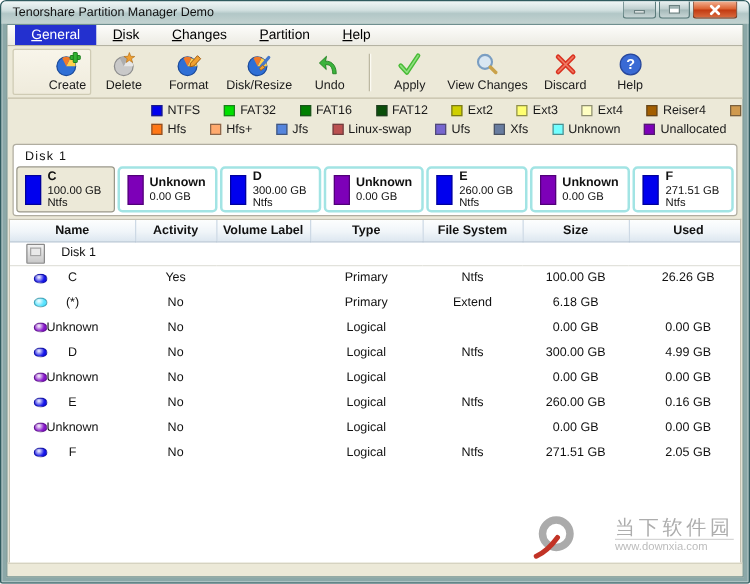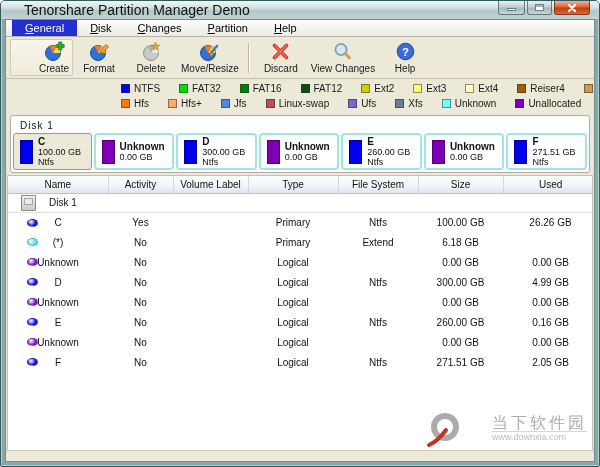--- a/index.html
+++ b/index.html
@@ -2,21 +2,21 @@
 <html><head>
 <meta charset="utf-8">
 <style>
   * { margin:0; padding:0; box-sizing:border-box; }
   html,body { width:600px; height:467px; font-family:"Liberation Sans", sans-serif; background:#fff; }
   .window { width:600px; height:467px; background:#8ba8a8; border:1px solid #2f5a5e;
             border-radius:5px 5px 2px 2px; display:flex; flex-direction:column; overflow:hidden;
             box-shadow: inset 0 0 0 1px rgba(255,255,255,.4); }
   
   .titlebar { height:18px; flex:0 0 18px; position:relative; display:flex; align-items:center;
-              padding-left:23px; font-size:14px; color:#111;
+              padding-left:9px; font-size:10px; color:#111;
               background:linear-gradient(#f0f6f6,#d2e0e0 40%,#b2c7c7 55%,#c3d3d1); }
   .controls { position:absolute; right:9px; top:0; display:flex; }
   .ctrl { height:14px; margin-left:2px; border:1px solid #5c7c7c; border-top:none;
           border-radius:0 0 3px 3px; display:flex; align-items:center; justify-content:center;
           background:linear-gradient(#eaf1f1,#c0d0d0 45%,#a6baba 55%,#c8d6d6); }
   .ctrl.min{ width:27px; } .ctrl.max{ width:25px; }
   .ctrl.close{ width:36px; border-color:#7c3a20;
           background:linear-gradient(#f2b294,#dd6636 45%,#c33b12 55%,#d96a3e); }
   .g-min { width:9px; height:3px; background:#fefefe; border:1px solid #6a8080; margin-top:4px; }
   .g-max { width:9px; height:7px; border:1px solid #6a8080; background:#fff;
@@ -53,21 +53,21 @@
   .block { flex:1; display:flex; align-items:center; gap:5px; padding-left:6px; border-radius:3px; }
   .block.selected { background:#ece9d8; border:1px solid #9a988a; }
   .block.normal { background:#fff; border:2px solid #a2e4e4; border-radius:4px; }
   .block-bar { width:13px; height:24px; flex:0 0 13px; border:1px solid rgba(0,0,0,.35); }
   .block-name { font-weight:bold; font-size:10px; line-height:11px; }
   .block-size { font-size:9px; line-height:10px; }
   
   .table-wrap { flex:1; margin:2px 1px 0 1px; background:#fff; border:1px solid #c5c2b2;
                 border-bottom:none; position:relative; overflow:hidden; }
   table { width:100%; border-collapse:collapse; table-layout:fixed; font-size:10px; color:#111; }
-  thead th { height:17px; font-weight:normal; text-align:center;
+  thead th { height:17px; font-weight:bold; text-align:center;
              background:linear-gradient(#fdfefe,#f0f5f9 55%,#dde7f0);
              border-right:1px solid #cdd9e5; border-bottom:1px solid #b7c5d3; }
   thead th:last-child { border-right:none; }
   tbody td { height:20px; text-align:center; overflow:hidden; white-space:nowrap; }
   tr.disk-row td { text-align:left; height:19px; border-bottom:1px solid #e2e2dc; }
   .hd-wrap { display:flex; align-items:center; gap:13px; padding-left:13px; }
   .hd-icon { width:15px; height:16px; background:linear-gradient(#f2f2f2,#c9c9c9); border:1px solid #8a8a8a;
              border-radius:1px; position:relative; }
   .hd-icon::before { content:""; position:absolute; left:2px; right:2px; top:2px; height:5px;
              background:#e9e9e9; border:1px solid #a5a5a5; }
@@ -133,69 +133,86 @@
               <path d="M9 12 L12.3 5.3 A7.5 7.5 0 0 0 5.7 5.3 Z" fill="#f07a2a"></path>
               <rect x="12.2" y="3.4" width="8" height="3.2" rx="0.5" fill="#33b333" stroke="#1d7f1d" stroke-width="0.8"></rect>
               <rect x="14.6" y="1" width="3.2" height="8" rx="0.5" fill="#33b333" stroke="#1d7f1d" stroke-width="0.8"></rect>
             </svg>
           </span>
           <span>Create</span>
         </div>
         <div class="tbtn">
           <span>
             <svg width="21" height="21" viewBox="0 0 21 21">
+              <circle cx="10" cy="12" r="7.5" fill="#c9c9c9" stroke="#8d8d8d"></circle>
+              <path d="M10 12 L17.5 12 A7.5 7.5 0 0 0 13.3 5.3 Z" fill="#e6e6e6"></path>
+              <path d="M10 12 L13.3 5.3 A7.5 7.5 0 0 0 6.7 5.3 Z" fill="#aeaeae"></path>
+              <path d="M14.5 1 L15.6 4 L18.8 4.2 L16.2 6 L17 9 L14.5 7.2 L12 9 L12.8 6 L10.2 4.2 L13.4 4 Z" fill="#f0a030" stroke="#b06a10" stroke-width="0.5"></path>
+            </svg>
+          </span>
+          <span>Delete</span>
+        </div>
+        <div class="tbtn">
+          <span>
+            <svg width="21" height="21" viewBox="0 0 21 21">
               <circle cx="9" cy="12" r="7.5" fill="#2f6fd6" stroke="#1b4a99"></circle>
               <path d="M9 12 L16.5 12 A7.5 7.5 0 0 0 12.3 5.3 Z" fill="#ffd24a"></path>
               <path d="M9 12 L12.3 5.3 A7.5 7.5 0 0 0 5.7 5.3 Z" fill="#f07a2a"></path>
               <path d="M11.5 9.5 L17 3.5 L19.5 6 L14 11.8 L11 12.4 Z" fill="#f0a030" stroke="#a05a10" stroke-width="0.8"></path>
             </svg>
           </span>
           <span>Format</span>
-        </div>
-        <div class="tbtn">
-          <span>
-            <svg width="21" height="21" viewBox="0 0 21 21">
-              <circle cx="10" cy="12" r="7.5" fill="#c9c9c9" stroke="#8d8d8d"></circle>
-              <path d="M10 12 L17.5 12 A7.5 7.5 0 0 0 13.3 5.3 Z" fill="#e6e6e6"></path>
-              <path d="M10 12 L13.3 5.3 A7.5 7.5 0 0 0 6.7 5.3 Z" fill="#aeaeae"></path>
-              <path d="M14.5 1 L15.6 4 L18.8 4.2 L16.2 6 L17 9 L14.5 7.2 L12 9 L12.8 6 L10.2 4.2 L13.4 4 Z" fill="#f0a030" stroke="#b06a10" stroke-width="0.5"></path>
-            </svg>
-          </span>
-          <span>Delete</span>
         </div>
         <div class="tbtn">
           <span>
             <svg width="21" height="21" viewBox="0 0 21 21">
               <circle cx="9" cy="12" r="7.5" fill="#2f6fd6" stroke="#1b4a99"></circle>
               <path d="M9 12 L16.5 12 A7.5 7.5 0 0 0 12.3 5.3 Z" fill="#ffd24a"></path>
               <path d="M9 12 L12.3 5.3 A7.5 7.5 0 0 0 5.7 5.3 Z" fill="#f07a2a"></path>
               <path d="M12 12 L18 5" stroke="#4477cc" stroke-width="2.6" stroke-linecap="round"></path>
               <path d="M10.6 13.6 L13 11.2 L15 13 L11.6 15.4 Z" fill="#f0a030" stroke="#a05a10" stroke-width="0.6"></path>
             </svg>
           </span>
-          <span>Move/Resize</span>
+          <span>Disk/Resize</span>
+        </div>
+        <div class="tbtn">
+          <span>
+            <svg width="21" height="21" viewBox="0 0 21 21">
+              <path d="M16 18 C16 10 11 7.6 7.4 8 L8.2 4 L2.5 9.4 L8 14.6 L7.4 10.8 C10.6 10.4 13 12 13.2 18 Z" fill="#3cb33c" stroke="#1f7f1f" stroke-width="0.7"></path>
+            </svg>
+          </span>
+          <span>Undo</span>
         </div>
         <div class="tsep"></div>
+        <div class="tbtn">
+          <span>
+            <svg width="21" height="21" viewBox="0 0 21 21">
+              <path d="M3.5 11.5 L8.5 17 L17.5 3.5" fill="none" stroke="#49bb36" stroke-width="3.6" stroke-linecap="round" stroke-linejoin="round"></path>
+              <path d="M3.5 11.5 L8.5 17 L17.5 3.5" fill="none" stroke="#8ee07f" stroke-width="1.3" stroke-linecap="round" stroke-linejoin="round"></path>
+            </svg>
+          </span>
+          <span>Apply</span>
+        </div>
+        <div class="tbtn">
+          <span>
+            <svg width="21" height="21" viewBox="0 0 21 21">
+              <circle cx="9" cy="8.5" r="5.6" fill="#d8e6f2" stroke="#7a9ec2" stroke-width="1.7"></circle>
+              <line x1="13.2" y1="12.6" x2="17.6" y2="17" stroke="#caa24a" stroke-width="2.8" stroke-linecap="round"></line>
+            </svg>
+          </span>
+          <span>View Changes</span>
+        </div>
         <div class="tbtn">
           <span>
             <svg width="21" height="21" viewBox="0 0 21 21">
               <path d="M4.5 4.5 L16.5 16.5 M16.5 4.5 L4.5 16.5" stroke="#da3220" stroke-width="3.8" stroke-linecap="round"></path>
               <path d="M4.5 4.5 L16.5 16.5 M16.5 4.5 L4.5 16.5" stroke="#f07a64" stroke-width="1.2" stroke-linecap="round"></path>
             </svg>
           </span>
           <span>Discard</span>
-        </div>
-        <div class="tbtn">
-          <span>
-            <svg width="21" height="21" viewBox="0 0 21 21">
-              <circle cx="9" cy="8.5" r="5.6" fill="#d8e6f2" stroke="#7a9ec2" stroke-width="1.7"></circle>
-              <line x1="13.2" y1="12.6" x2="17.6" y2="17" stroke="#caa24a" stroke-width="2.8" stroke-linecap="round"></line>
-            </svg>
-          </span>
-          <span>View Changes</span>
         </div>
         <div class="tbtn">
           <span>
             <svg width="21" height="21" viewBox="0 0 21 21">
               <circle cx="10.5" cy="10.5" r="8.3" fill="#3a6ad4" stroke="#27479c"></circle>
               <text x="10.5" y="14.6" text-anchor="middle" font-size="11.5" font-family="Liberation Sans, sans-serif" font-weight="bold" fill="#fff">?</text>
             </svg>
           </span>
           <span>Help</span>
         </div>

